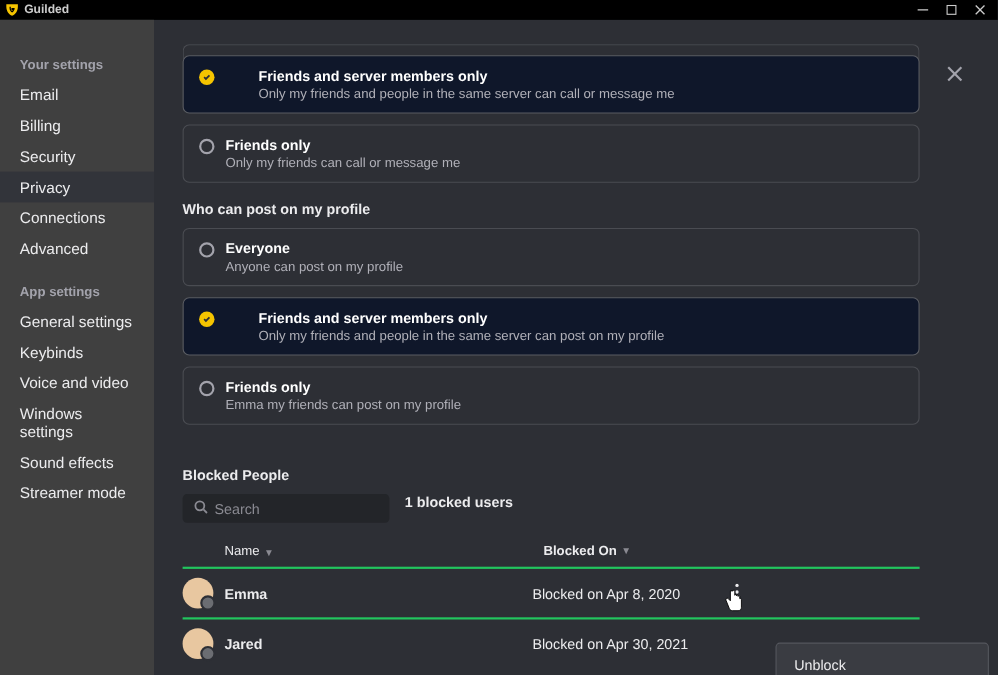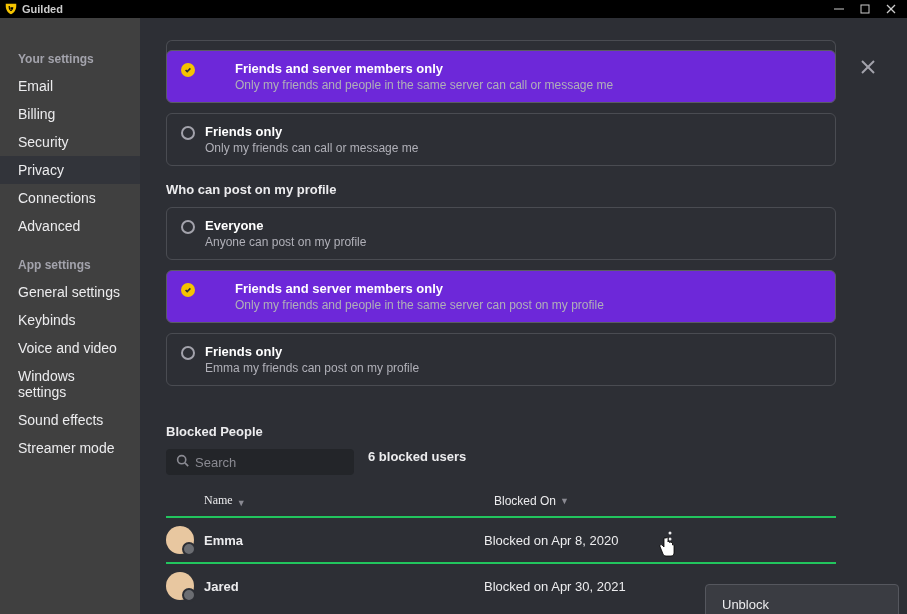--- a/index.html
+++ b/index.html
@@ -73,21 +73,21 @@
   border: 1px solid #4a4c52;
   border-radius: 6px;
   padding: 10px 14px;
   margin-bottom: 10px;
   display: flex;
   gap: 10px;
   align-items: flex-start;
   cursor: pointer;
 }
 .option.selected {
-  background: #6d28d9;
+  background: #0f172a;
   border-color: #5a5c62;
   gap: 40px;
 }
 .radio {
   width: 14px; height: 14px;
   border: 2px solid #a3a3ac;
   border-radius: 50%;
   margin-top: 2px;
   flex-shrink: 0;
 }
@@ -132,22 +132,22 @@
   margin-left: 6px;
 }
 .search-box input::placeholder { color: #8a8a92; }
 .blocked-count { font-size: 13px; color: #ececee; font-weight: 600; }
 .table-head {
   display: flex;
   padding: 18px 0 8px;
   font-size: 12px;
   color: #ececee;
 }
-.col-name { width: 328px; padding-left: 38px; display: flex; align-items: flex-end; gap: 4px; font-family: Liberation Serif, serif; }
-.col-blocked { flex: 1; display: flex; align-items: center; gap: 4px; }
+.col-name { width: 328px; padding-left: 38px; display: flex; align-items: flex-end; gap: 4px; }
+.col-blocked { flex: 1; display: flex; align-items: center; gap: 4px; font-weight: bold; }
 .sort-caret { font-size: 9px; color: #8a8a92; }
 .blocked-list {}
 .blocked-row {
   display: flex;
   align-items: center;
   padding: 8px 0;
   border-top: 2px solid #22c55e;
   position: relative;
 }
 .avatar {
@@ -314,21 +314,21 @@
     <div class="blocked-section">
       <div class="section-title">Blocked People</div>
       <div class="blocked-header">
         <div class="search-box">
           <span><svg width="13" height="13" viewBox="0 0 16 16">
                   <circle cx="7" cy="7" r="5" fill="none" stroke="#8a8a92" stroke-width="2"></circle>
                   <line x1="11" y1="11" x2="15" y2="15" stroke="#8a8a92" stroke-width="2"></line>
                 </svg></span>
           <input type="text" placeholder="Search" style="">
         </div>
-        <div class="blocked-count">6 blocked users</div>
+        <div class="blocked-count">1 blocked users</div>
       </div>
 
       <div class="table-head">
         <div class="col-name">
           <span>Name</span>
           <span class="sort-caret">▼</span>
         </div>
         <div class="col-blocked">
           <span>Blocked On</span>
           <span class="sort-caret">▼</span>

